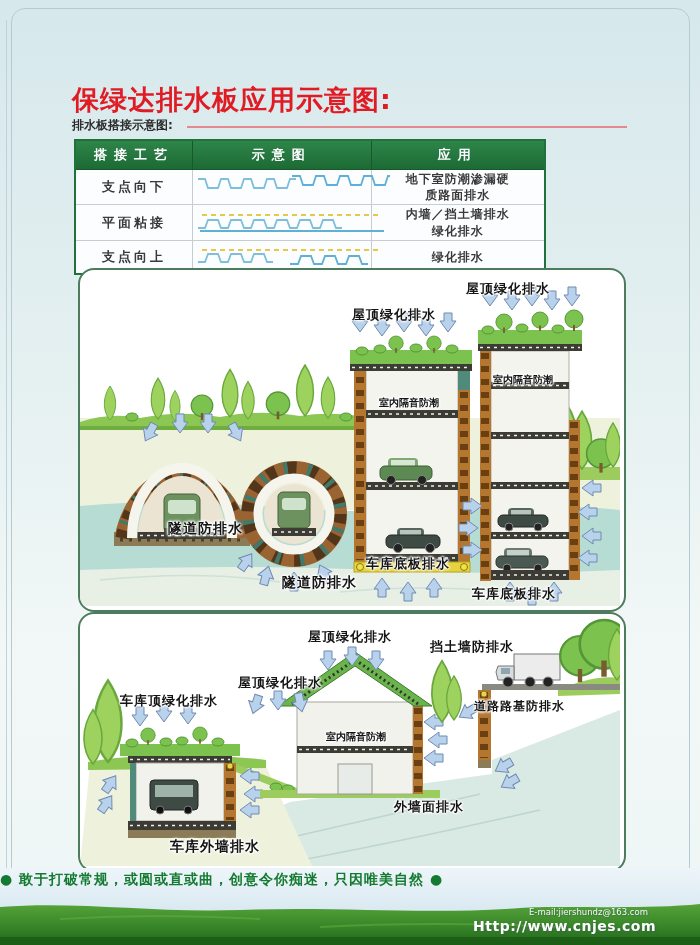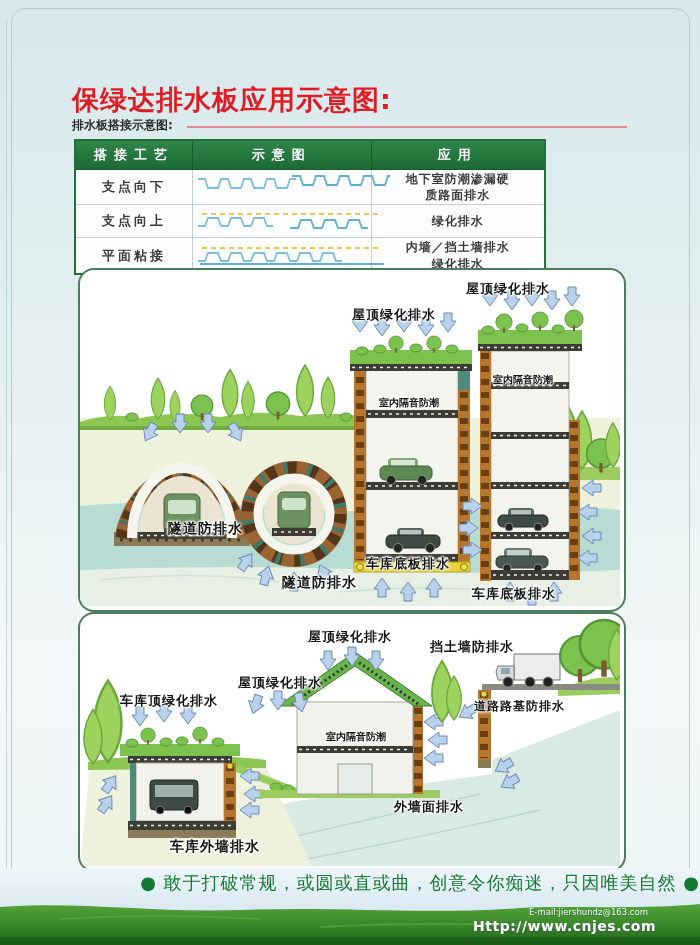--- a/index.html
+++ b/index.html
@@ -24,21 +24,21 @@
   #panel1{left:78px;top:268px;width:544px;height:340px;}
   #panel2{left:78px;top:612px;width:544px;height:256px;}
   .panel svg{position:absolute;left:0;top:0;}
   .lbl{position:absolute;font-weight:bold;color:#141414;font-size:13px;letter-spacing:1px;white-space:nowrap;
        text-shadow:-1px 0 2px #fff,1px 0 2px #fff,0 -1px 2px #fff,0 1px 2px #fff,0 0 4px #fff;text-align:center;}
   .lbl.sm{font-size:10px;letter-spacing:0;}
   .lbl.lg{font-size:14px;padding-left:28px;}
   
   .footer-band{position:absolute;left:0;top:868px;width:700px;height:77px;
        background:linear-gradient(180deg,#edf5f9 0%,#d8e8f1 60%,#cfe2ec 100%);}
-  .slogan{position:absolute;left:0;top:871px;width:700px;text-align:right;font-size:18px;font-weight:normal;color:#157a31;letter-spacing:1px;}
+  .slogan{position:absolute;left:0;top:871px;width:700px;text-align:left;font-size:14px;font-weight:bold;color:#157a31;letter-spacing:1px;}
   .site{position:absolute;right:44px;top:890px;font-size:14px;font-weight:bold;color:#fff;letter-spacing:.5px;
         text-shadow:1px 1px 2px rgba(60,80,90,.55);margin-top:28px;}
   .email{position:absolute;right:52px;top:907px;font-size:8.5px;color:#f2f7fa;text-shadow:1px 1px 1px rgba(60,80,90,.5);}
   .grass{position:absolute;left:0;bottom:0;}
   
   .arr{fill:#b9d2ec;stroke:#6f8ab2;stroke-width:1;}
   .tree{fill:#9ed25f;stroke:#6aa83e;stroke-width:1;}
   .tree2{fill:#7cc24e;stroke:#559636;stroke-width:1;}
   .wallbrown{fill:#b5772f;}
   .walldash{stroke:#6a3f12;stroke-width:8;stroke-dasharray:6 7;fill:none;}
@@ -76,41 +76,41 @@
       <td>
         <svg width="196" height="26" viewBox="0 0 196 26">
           <path class="bluewave" d="M4,7 h7 l3,9 h10 l3,-9 h7 l3,9 h10 l3,-9 h7 l3,9 h10 l3,-9 h7 l3,9 h10 l3,-9 h6"></path>
           <path class="bluewave2" d="M98,4 h8 l3,9 h10 l3,-9 h8 l3,9 h10 l3,-9 h8 l3,9 h10 l3,-9 h8 l3,9 h10 l3,-9 h6"></path>
         </svg>
       </td>
       <td class="app-cell">地下室防潮渗漏硬
 质路面排水</td>
     </tr>
     <tr>
-      <td class="proc-cell">支点向上</td>
-      <td>
-        <svg width="196" height="26" viewBox="0 0 196 26">
-          <path class="ydash" d="M8,8 H188"></path>
-          <path class="bluewave" d="M4,20 h7 l3,-8 h10 l3,8 h7 l3,-8 h10 l3,8 h7 l3,-8 h10 l3,8 h6"></path>
-          <path class="bluewave2" d="M96,22 h8 l3,-8 h10 l3,8 h8 l3,-8 h10 l3,8 h8 l3,-8 h10 l3,8 h6"></path>
-        </svg>
-      </td>
-      <td class="app-cell">绿化排水</td>
-    </tr>
-    <tr>
       <td class="proc-cell">平面粘接</td>
       <td>
         <svg width="196" height="26" viewBox="0 0 196 26">
           <path class="ydash" d="M8,7 H188"></path>
           <path class="bluewave" d="M4,20 h7 l3,-8 h10 l3,8 h7 l3,-8 h10 l3,8 h7 l3,-8 h10 l3,8 h7 l3,-8 h10 l3,8 h7 l3,-8 h10 l3,8 h7 l3,-8 h10 l3,8 h6"></path>
           <path class="bluewave2" d="M6,23 H190"></path>
         </svg>
       </td>
       <td class="app-cell">内墙／挡土墙排水
 绿化排水</td>
+    </tr>
+    <tr>
+      <td class="proc-cell">支点向上</td>
+      <td>
+        <svg width="196" height="26" viewBox="0 0 196 26">
+          <path class="ydash" d="M8,8 H188"></path>
+          <path class="bluewave" d="M4,20 h7 l3,-8 h10 l3,8 h7 l3,-8 h10 l3,8 h7 l3,-8 h10 l3,8 h6"></path>
+          <path class="bluewave2" d="M96,22 h8 l3,-8 h10 l3,8 h8 l3,-8 h10 l3,8 h8 l3,-8 h10 l3,8 h6"></path>
+        </svg>
+      </td>
+      <td class="app-cell">绿化排水</td>
     </tr>
   </tbody>
     </table>
 
   <div class="panel" id="panel1">
     <svg width="540" height="336" viewBox="0 0 540 336">
       <defs>
         <g id="arrD">
             <path class="arr" d="M-4,-9 H4 V-1 H8 L0,10 L-8,-1 H-4 Z"></path>
           </g>

